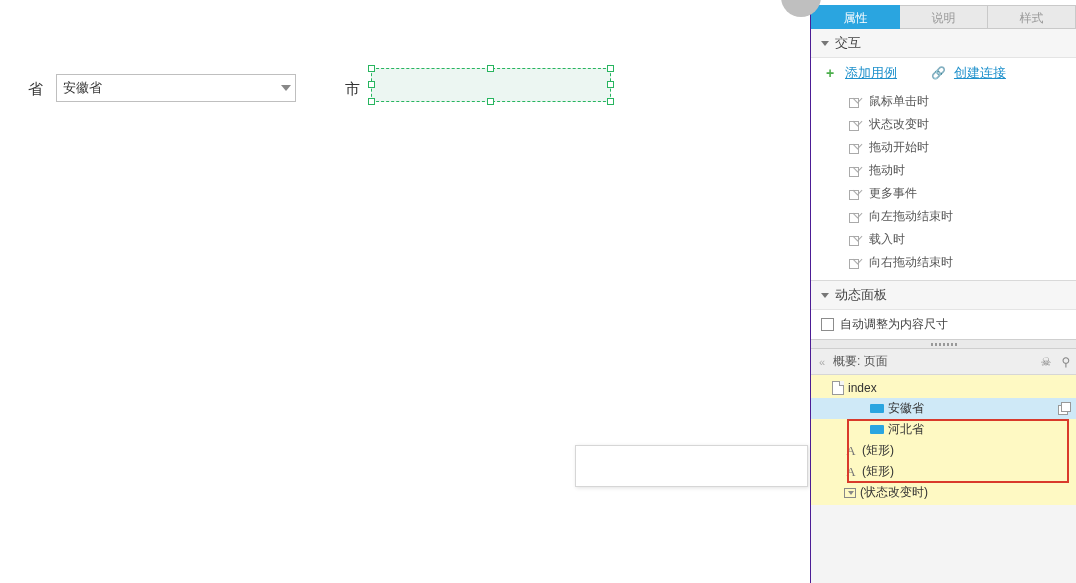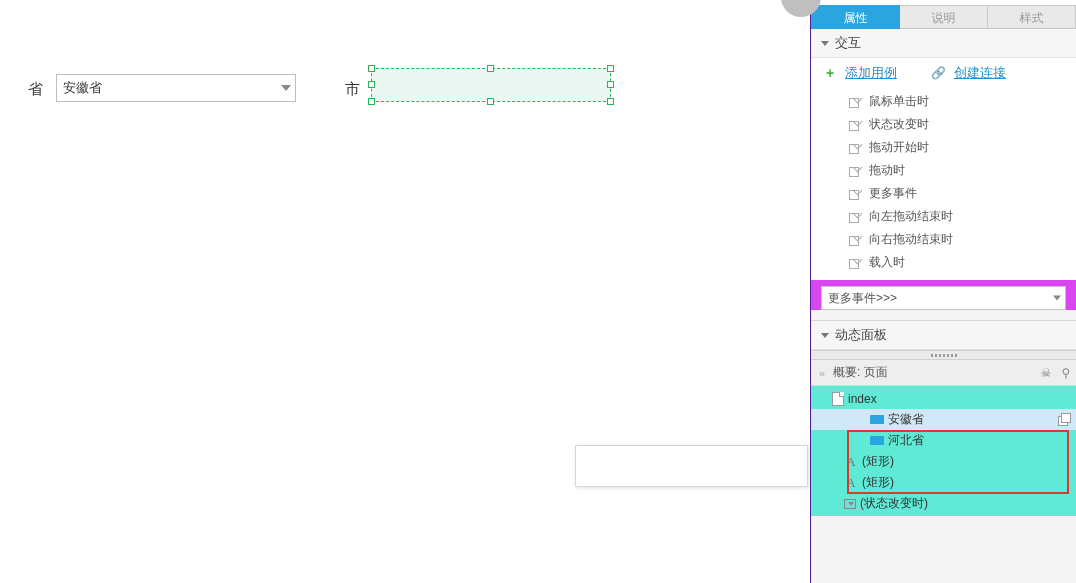--- a/index.html
+++ b/index.html
@@ -123,21 +123,21 @@
 
 .outline-head {
   height: 26px; background:#eeeeee; border-bottom:1px solid #d6d6d6;
   display:flex; align-items:center; font-size:12px; color:#555; position:relative;
 }
 .outline-head .lefticon{ width:22px; text-align:center; color:#aaa; font-size:11px;}
 .outline-head .title{ flex:1; text-align:left; }
 .outline-head .ricon{ width:20px; text-align:center; color:#888; font-size:12px;}
 
 
-.tree { background:#5eead4; font-size:12px; color:#333; padding:2px 0; position:relative;}
+.tree { background:#fef9c3; font-size:12px; color:#333; padding:2px 0; position:relative;}
 .tree-row {
   display:flex; align-items:center; height:21px; padding:0 6px; gap:4px;
 }
 .tree-row.sel { background:#cfe9f7; }
 .indent0 { padding-left: 6px;}
 .indent1 { padding-left: 18px;}
 .indent2 { padding-left: 44px;}
 .tog {
   width:0;height:0;border-top:4px solid transparent;border-bottom:4px solid transparent;
   border-left:5px solid #666; margin-right:2px;
@@ -232,37 +232,37 @@
       <div class="event-item">
           <span class="ev-ico"></span>
           <span>更多事件</span>
         </div>
       <div class="event-item">
           <span class="ev-ico"></span>
           <span>向左拖动结束时</span>
         </div>
       <div class="event-item">
           <span class="ev-ico"></span>
+          <span>载入时</span>
+        </div>
+      <div class="event-item">
+          <span class="ev-ico"></span>
           <span>向右拖动结束时</span>
         </div>
-      <div class="event-item">
-          <span class="ev-ico"></span>
-          <span>载入时</span>
-        </div>
-    </div>
-    <div class="more-events">
-      <span>更多事件&gt;&gt;&gt;</span>
-      <span class="dd"></span>
     </div>
   </div>
 
   <div class="sect" style="border-top:1px solid #d9d9d9;">
     <div class="sect-head">
       <span class="chevd"></span>
       <span>动态面板</span>
+    </div>
+    <div class="checkbox-row">
+      <span class="checkbox"></span>
+      <span>自动调整为内容尺寸</span>
     </div>
   </div>
 
   <div class="splitter"></div>
 
   <div class="outline-head">
     <span class="lefticon">«</span>
     <span class="title">概要: 页面</span>
     <span class="ricon">☠</span>
     <span class="ricon">⚲</span>

